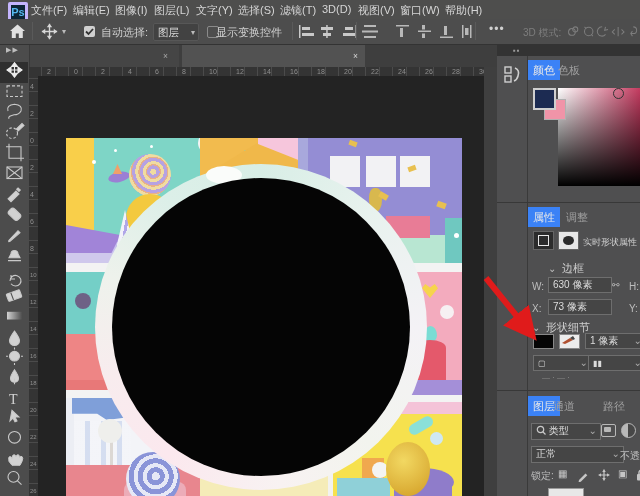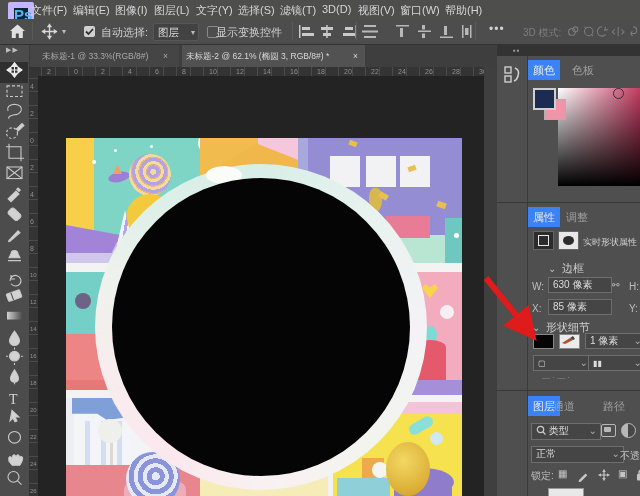--- a/index.html
+++ b/index.html
@@ -3,21 +3,21 @@
 <meta charset="utf-8">
 <style>
   html,body{margin:0;padding:0;}
   #app{position:relative;width:640px;height:496px;overflow:hidden;
        font-family:"Liberation Sans",sans-serif;background:#232323;}
   .abs{position:absolute;}
   
   #menubar{left:0;top:0;width:640px;height:19px;background:#4e4e4d;color:#d6d6d6;font-size:11px;}
   #menubar .mi{position:absolute;top:3px;white-space:nowrap;}
   #pslogo{position:absolute;left:8px;top:2px;width:14px;height:14px;background:#0d2636;
-          border:6px solid #c4b5fd;border-radius:2px;color:#54b8f0;font-size:15px;font-weight:bold;
+          border:3px solid #c4b5fd;border-radius:2px;color:#54b8f0;font-size:11px;font-weight:bold;
           text-align:center;line-height:14px;}
   
   #optbar{left:0;top:19px;width:640px;height:25px;background:#4d4d4d;border-bottom:1px solid #333;color:#cfcfcf;font-size:11px;}
   .sep{position:absolute;top:3px;width:1px;height:18px;background:#5a5a5a;}
   
   #tabbar{left:0;top:45px;width:640px;height:22px;background:#3e3e3e;}
   .tab{position:absolute;top:0;height:22px;font-size:8.5px;line-height:22px;color:#a8a8a8;}
   
   #toolbar{left:0;top:45px;width:29px;height:451px;background:#4c4c4c;border-right:1px solid #3a3a3a;}
   
@@ -122,25 +122,23 @@
         <path d="M43 2 a5.5 5.5 0 1 0 4 9"></path>
           <path d="M47 2 l-1 4 l4 -1"></path>
         <path d="M62 2 v11 M58 5 l-3 3 l3 3 M66 5 l3 3 l-3 3"></path>
         <path d="M80 2 a4 4 0 0 1 0 8 h-3 M79 7 l-2 3 l2 3"></path>
       </g>
     </svg>
   </div>
 
   <div id="tabbar" class="abs">
     <div class="tab" style="left:29px;width:150px;background:#454545;">
-        <span style="position:absolute;left:13px;white-space:nowrap">未标题-1 @ 33.3%(RGB/8#)</span>
         <span style="position:absolute;right:11px">×</span>
       </div>
     <div class="tab" style="left:182px;width:183px;background:#525252;color:#d8d8d8;">
-        <span style="position:absolute;left:4px;white-space:nowrap">未标题-2 @ 62.1% (椭圆 3, RGB/8#) *</span>
         <span style="position:absolute;right:7px">×</span>
       </div>
   </div>
 
   <div id="toolbar" class="abs">
     <span style="position:absolute;left:6px;top:1px;color:#bdbdbd;font-size:7px;letter-spacing:1px">▶▶</span>
     <div class="abs" style="left:0;top:17px;width:28px;height:21px;background:#2f2f2f"></div>
     <svg class="abs" style="left:0;top:17px" width="29" height="434" viewBox="0 0 29 434">
       <g stroke="#c9c9c9" fill="none" stroke-width="1.1" transform="translate(0,-2.2) scale(1,0.9655)">
 
@@ -346,21 +344,21 @@
   <div id="iconcol" class="abs">
     <svg class="abs" style="left:7px;top:10px" width="17" height="17" viewBox="0 0 17 17">
       <rect x="1" y="1" width="6" height="6" fill="none" stroke="#cfcfcf" stroke-width="1.4"></rect>
       <rect x="1" y="10" width="6" height="6" fill="none" stroke="#cfcfcf" stroke-width="1.4"></rect>
       <path d="M11 2 q5 2 3 8 q-1 4 -4 5" fill="none" stroke="#cfcfcf" stroke-width="1.6"></path>
     </svg>
   </div>
   <div id="panels" class="abs">
 
     <div class="ptab on" style="left:0;top:4px;">颜色</div>
-    <div class="ptab" style="left:39px;top:4px;">色板</div>
+    <div class="ptab" style="left:25px;top:4px;">色板</div>
     <div class="abs" style="left:0;top:24px;width:112px;height:124px;background:#4f4f50">
 
       <div class="abs" style="left:30px;top:8px;width:82px;height:98px;background:
         linear-gradient(to bottom, rgba(0,0,0,0) 0%, #000 100%),
         linear-gradient(to right, #fff 0%, #c43b60 100%)"></div>
       <div class="abs" style="left:85px;top:8px;width:9px;height:9px;border:1.5px solid #333;border-radius:50%"></div>
 
       <div class="abs" style="left:16px;top:19px;width:20px;height:19px;background:#f094a8;border:1px solid #b0b0b0"></div>
       <div class="abs" style="left:5px;top:8px;width:19px;height:18px;background:#1c2b52;border:2px solid #cfcfcf"></div>
     </div>
@@ -375,21 +373,21 @@
       <div class="abs" style="left:30px;top:28px;width:19px;height:17px;background:#e8e8e8;border:1px solid #666">
         <div class="abs" style="left:4px;top:4px;width:11px;height:9px;background:#2c2c2c;border-radius:50%"></div>
       </div>
       <div class="abs" style="left:55px;top:33px;color:#cfcfcf;font-size:9px;white-space:nowrap">实时形状属性</div>
       <div class="abs" style="left:20px;top:58px;color:#bdbdbd;font-size:10px">⌄&nbsp; <span style="font-size:11px;color:#cfcfcf">边框</span></div>
       <div class="abs" style="left:4px;top:78px;color:#bdbdbd;font-size:10px">W:</div>
       <div class="inp" style="left:20px;top:74px;width:54px;height:14px">630 像素</div>
       <div class="abs" style="left:84px;top:77px;color:#bdbdbd;font-size:9px">⚯</div>
       <div class="abs" style="left:101px;top:78px;color:#bdbdbd;font-size:10px">H:</div>
       <div class="abs" style="left:4px;top:100px;color:#bdbdbd;font-size:10px">X:</div>
-      <div class="inp" style="left:20px;top:96px;width:54px;height:14px">85 像素</div>
+      <div class="inp" style="left:20px;top:96px;width:54px;height:14px">73 像素</div>
       <div class="abs" style="left:101px;top:100px;color:#bdbdbd;font-size:10px">Y:</div>
       <div class="abs" style="left:4px;top:117px;color:#bdbdbd;font-size:10px">⌄&nbsp; <span style="font-size:11px;color:#cfcfcf">形状细节</span></div>
       <div class="abs" style="left:5px;top:131px;width:19px;height:13px;background:#050505;border:1px solid #888"></div>
       <div class="abs" style="left:31px;top:131px;width:19px;height:13px;background:#ececec;border:1px solid #888">
         <svg width="17" height="11">
             <path d="M2 8 L10 3 L13 5 L5 9 z" fill="#b05030"></path>
             <path d="M10 3 L13 1 L15 4 L13 5z" fill="#444"></path>
           </svg>
       </div>
       <div class="inp" style="left:57px;top:130px;width:50px;height:14px">1 像素 <span style="position:absolute;right:2px;color:#aaa">⌄</span></div>

